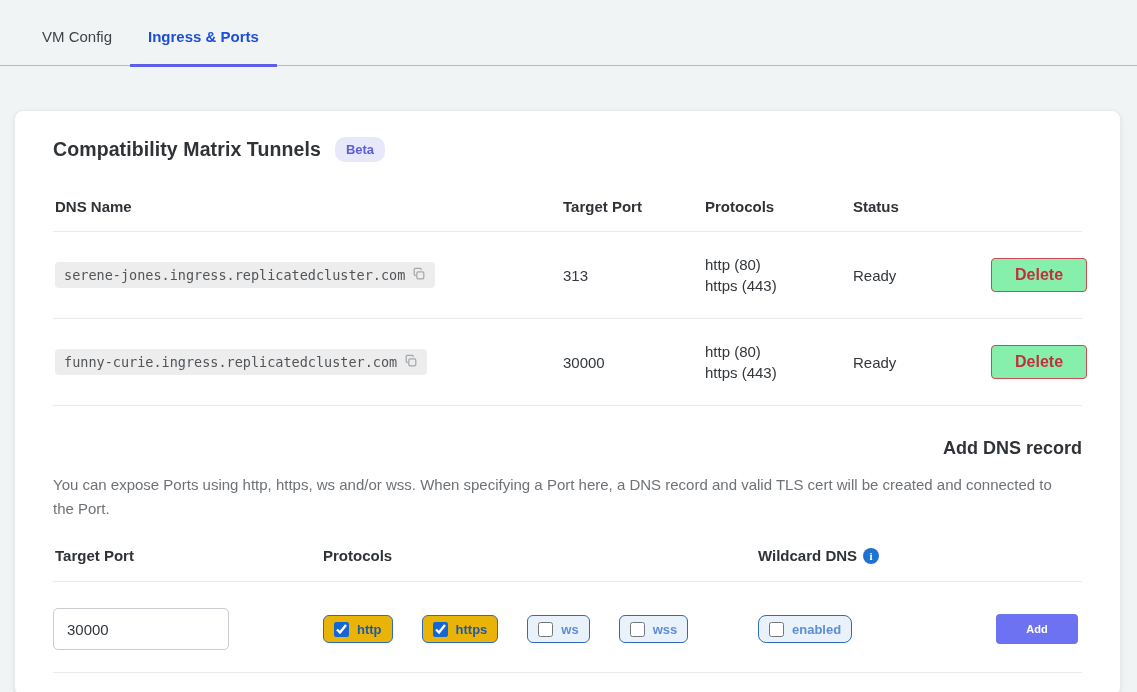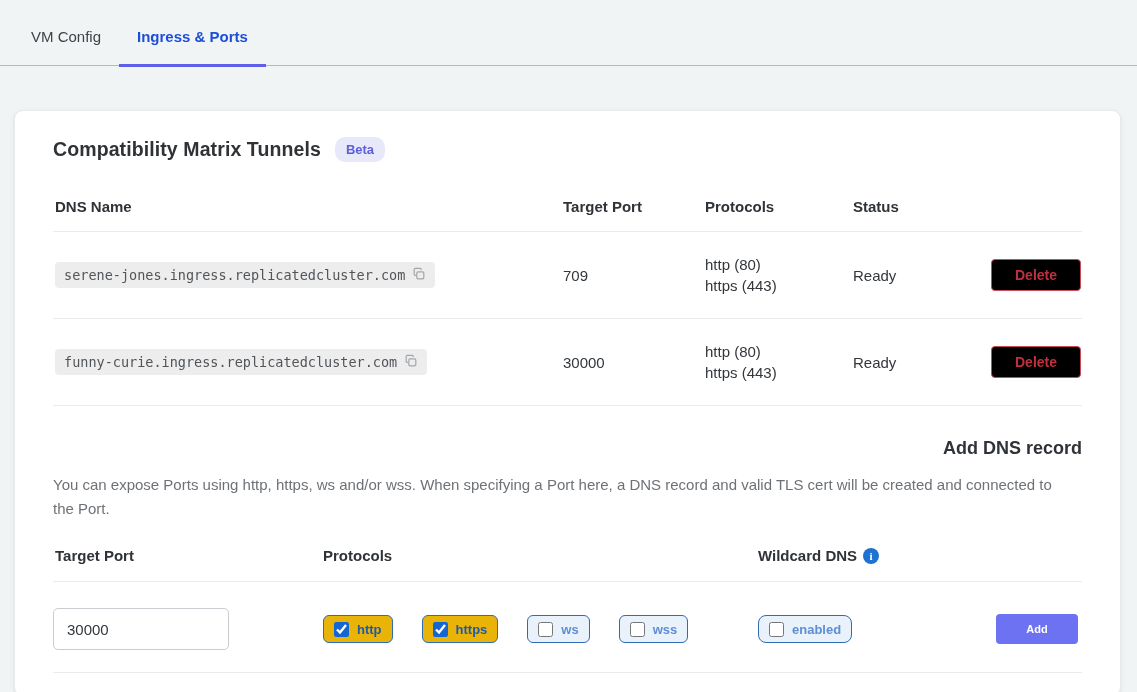--- a/index.html
+++ b/index.html
@@ -7,21 +7,21 @@
   body {
     font-family:"Liberation Sans", sans-serif;
     background:#f0f4f5;
     color:#33373b;
     overflow:hidden;
   }
 
   
   .tabbar {
     display:flex;
-    padding:0 13px;
+    padding:0 24px;
     border-bottom:1px solid #b6babd;
     margin-top:20px;
   }
   .tab {
     font-size:15px;
     color:#3f4347;
     padding:8px 18px 19px 18px;
     margin-bottom:-2px;
     border-bottom:3px solid transparent;
     cursor:pointer;
@@ -71,25 +71,25 @@
     display:inline-flex; gap:7px;
     background:#ededee; color:#515558;
     font-family:"DejaVu Sans Mono", monospace;
     font-size:13.5px;
     padding:5px 9px; border-radius:4px;
   }
   .copy-icon { width:14px; height:14px; color:#a3a7ab; cursor:pointer; flex:none; }
   .proto-lines div { line-height:21px; }
   .cell-action { text-align:right; padding-right:6px; }
   .delete-btn {
-    background:#000000;
+    background:#86efac;
     border:1px solid #c84b55;
     color:#c2303e;
     font-family:"Liberation Sans", sans-serif;
-    font-size:14px; font-weight:700;
+    font-size:16px; font-weight:700;
     padding:7px 23px;
     border-radius:4px;
     cursor:pointer;
   }
 
   
   .add-title { font-size:18px; font-weight:700; color:#2f3337; margin:32px 0 14px 0;text-align:right; }
   .add-desc {
     font-size:15px; color:#6e7277; line-height:24px;
     max-width:1012px; margin-bottom:26px;
@@ -177,21 +177,21 @@
   <div class="tbl-row">
     <div>
       <span class="dns-pill">
         <span>serene-jones.ingress.replicatedcluster.com</span>
         <svg class="copy-icon" viewBox="0 0 16 16" fill="none" stroke="currentColor" stroke-width="1.4">
           <rect x="5.5" y="5.5" width="8" height="8" rx="1.5"></rect>
           <path d="M10.5 3.5v-1a1 1 0 0 0-1-1h-6a1 1 0 0 0-1 1v6a1 1 0 0 0 1 1h1"></path>
         </svg>
       </span>
     </div>
-    <div>709</div>
+    <div>313</div>
     <div class="proto-lines">
       <div>http (80)</div>
       <div>https (443)</div>
     </div>
     <div>Ready</div>
     <div class="cell-action">
       <button class="delete-btn">Delete</button>
     </div>
   </div>
 

